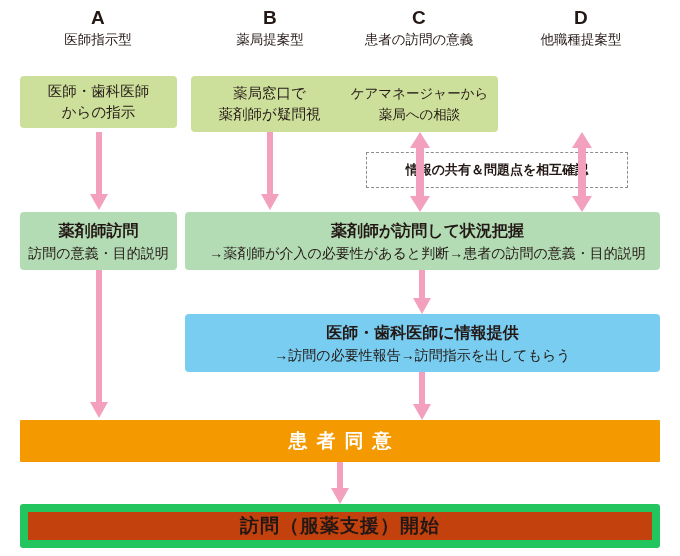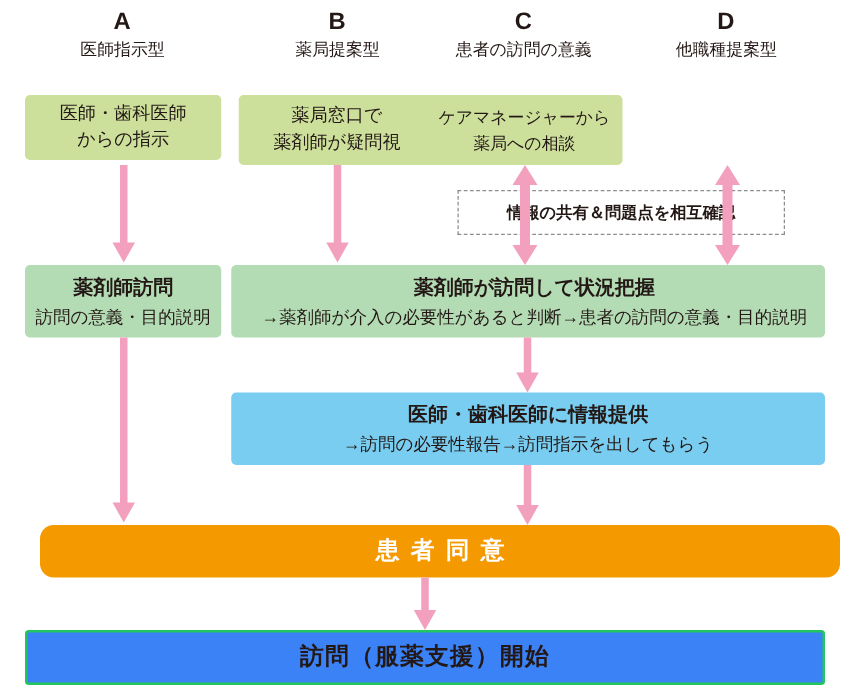--- a/index.html
+++ b/index.html
@@ -38,32 +38,32 @@
   .green-top{background:#cde09b;}
   .green-mid{background:#b3dcb5;}
   .blue{background:#79cdf0;align-items:center;}
 
   .title-line{font-size:16px;font-weight:bold;line-height:24px;white-space:nowrap;}
   .sub-line{font-size:14px;line-height:21px;white-space:nowrap;}
 
   
   .orange-bar{
     position:absolute;box-sizing:border-box;
-    background:#f49a00;border-radius:11px;
-    display:flex;align-items:center;justify-content:center;margin-left:12px;
+    background:#f49a00;border-radius:1px;
+    display:flex;align-items:center;justify-content:center;
   }
   .orange-bar span{
     color:#ffffff;font-size:19px;font-weight:bold;
     letter-spacing:9px;text-indent:9px;line-height:22px;
   }
 
   
   .final-box{
     position:absolute;box-sizing:border-box;
-    background:#3b82f6;border:2px solid #22c55e;border-radius:3px;
+    background:#c2410c;border:8px solid #22c55e;border-radius:3px;
     display:flex;align-items:center;justify-content:center;
   }
   .final-box span{
     font-size:19px;font-weight:bold;line-height:24px;
     letter-spacing:1px;color:#231815;
   }
 
   
   .dashed-box{
     position:absolute;box-sizing:border-box;

